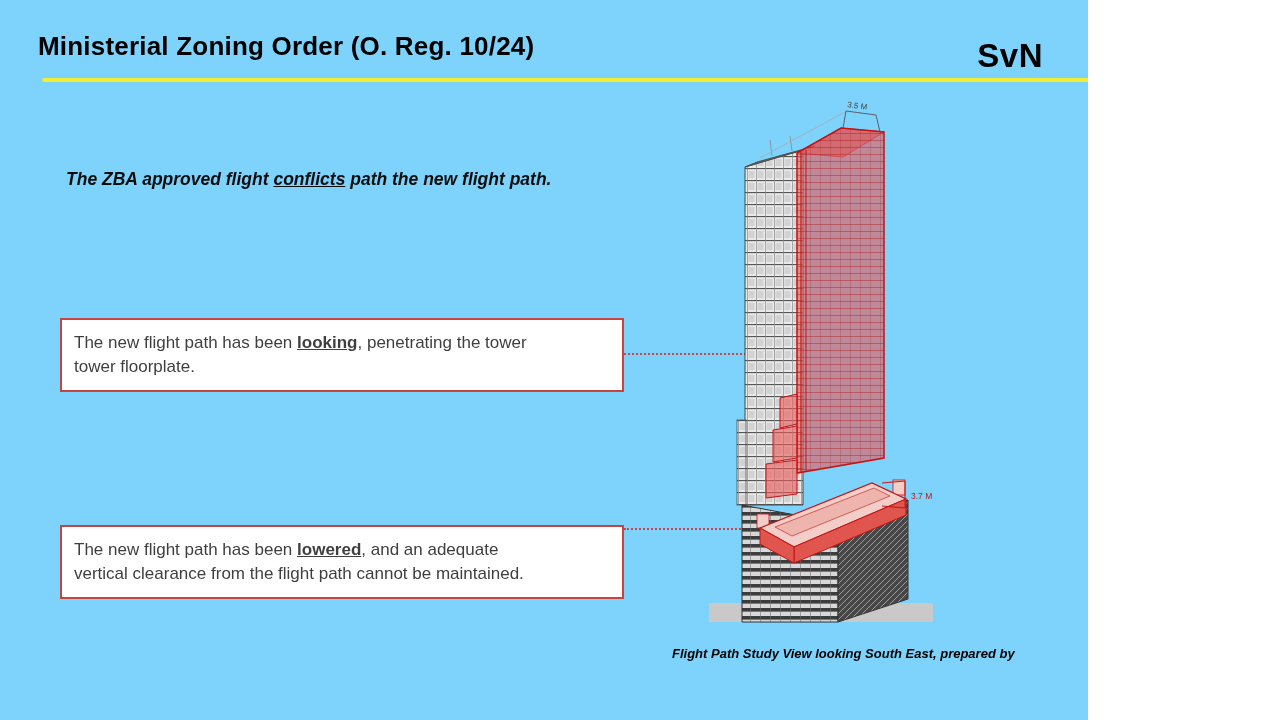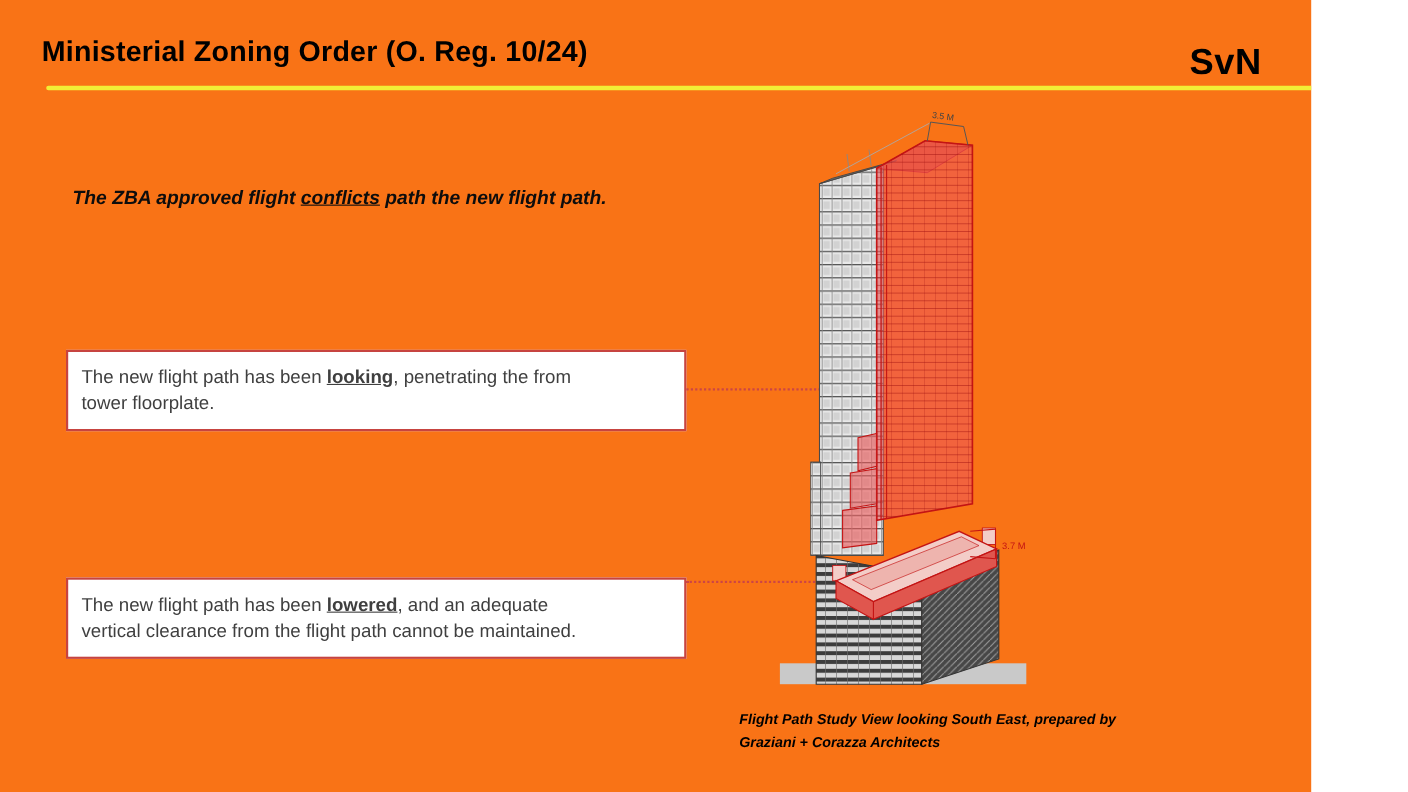--- a/index.html
+++ b/index.html
@@ -1,17 +1,17 @@
 <!DOCTYPE html>
 <html><head>
 <meta charset="utf-8">
 <style>
   html,body{margin:0;padding:0;background:#fff;}
   .slide{
-    position:relative;width:1192px;height:720px;background:#f97316;
+    position:relative;width:1088px;height:720px;background:#7dd3fc;
     font-family:"Liberation Sans", sans-serif;overflow:hidden;text-decoration:underline;
   }
   .page-title{
     position:absolute;left:38px;top:31px;
     font-size:26px;font-weight:bold;color:#000;letter-spacing:0.2px;
   }
   .brand-logo{
     position:absolute;right:45px;top:37px;
     font-size:33px;font-weight:bold;color:#000;letter-spacing:0.5px;
   }
@@ -50,21 +50,21 @@
   <div class="page-title">Ministerial Zoning Order (O. Reg. 10/24)</div>
   <div class="brand-logo">SvN</div>
   <div class="accent-rule"></div>
 
   <div class="thesis">
     <span>The ZBA approved flight </span><span class="kw">conflicts</span><span> path the new flight path.</span>
   </div>
 
   <div class="callout" id="callout-1">
     <div>
-      <span>The new flight path has been </span><span class="kw">looking</span><span>, penetrating the from</span>
+      <span>The new flight path has been </span><span class="kw">looking</span><span>, penetrating the tower</span>
     </div>
     <div>tower floorplate.</div>
   </div>
 
   <div class="callout" id="callout-2">
     <div>
       <span>The new flight path has been </span><span class="kw">lowered</span><span>, and an adequate</span>
     </div>
     <div>vertical clearance from the flight path cannot be maintained.</div>
   </div>
@@ -141,16 +141,15 @@
     <g stroke="#c41414" stroke-width="1">
       <line x1="882" y1="483" x2="905" y2="481"></line>
       <line x1="905" y1="481" x2="905" y2="508"></line>
       <line x1="882" y1="506" x2="905" y2="508"></line>
       <text x="911" y="499" font-size="8.5" fill="#c41414" stroke="none">3.7 M</text>
     </g>
   </svg>
 
   <div class="fig-caption">
     <div>Flight Path Study View looking South East, prepared by</div>
-    <div>Graziani + Corazza Architects</div>
   </div>
 
 </div>
 
 </body></html>

